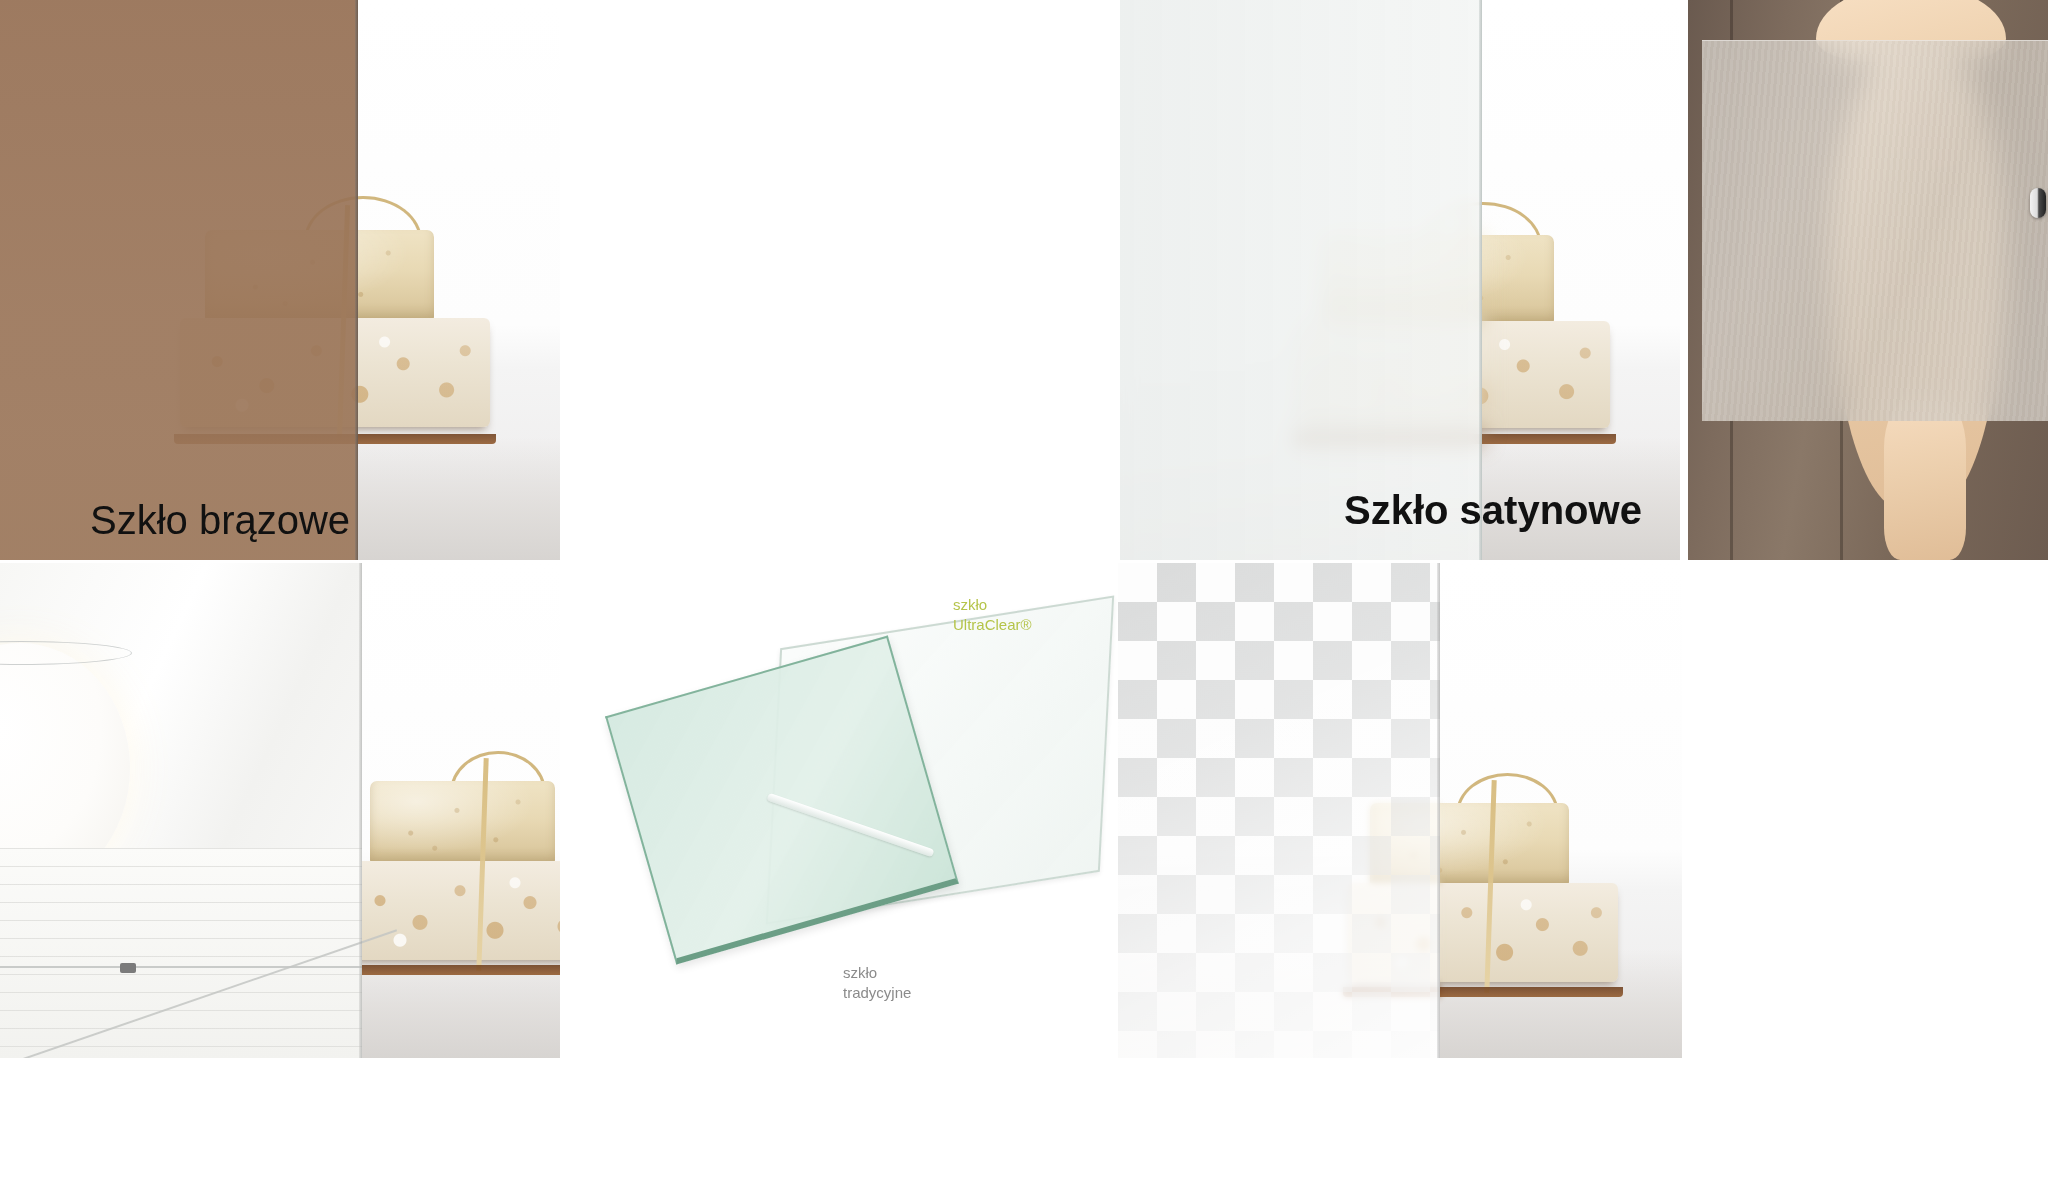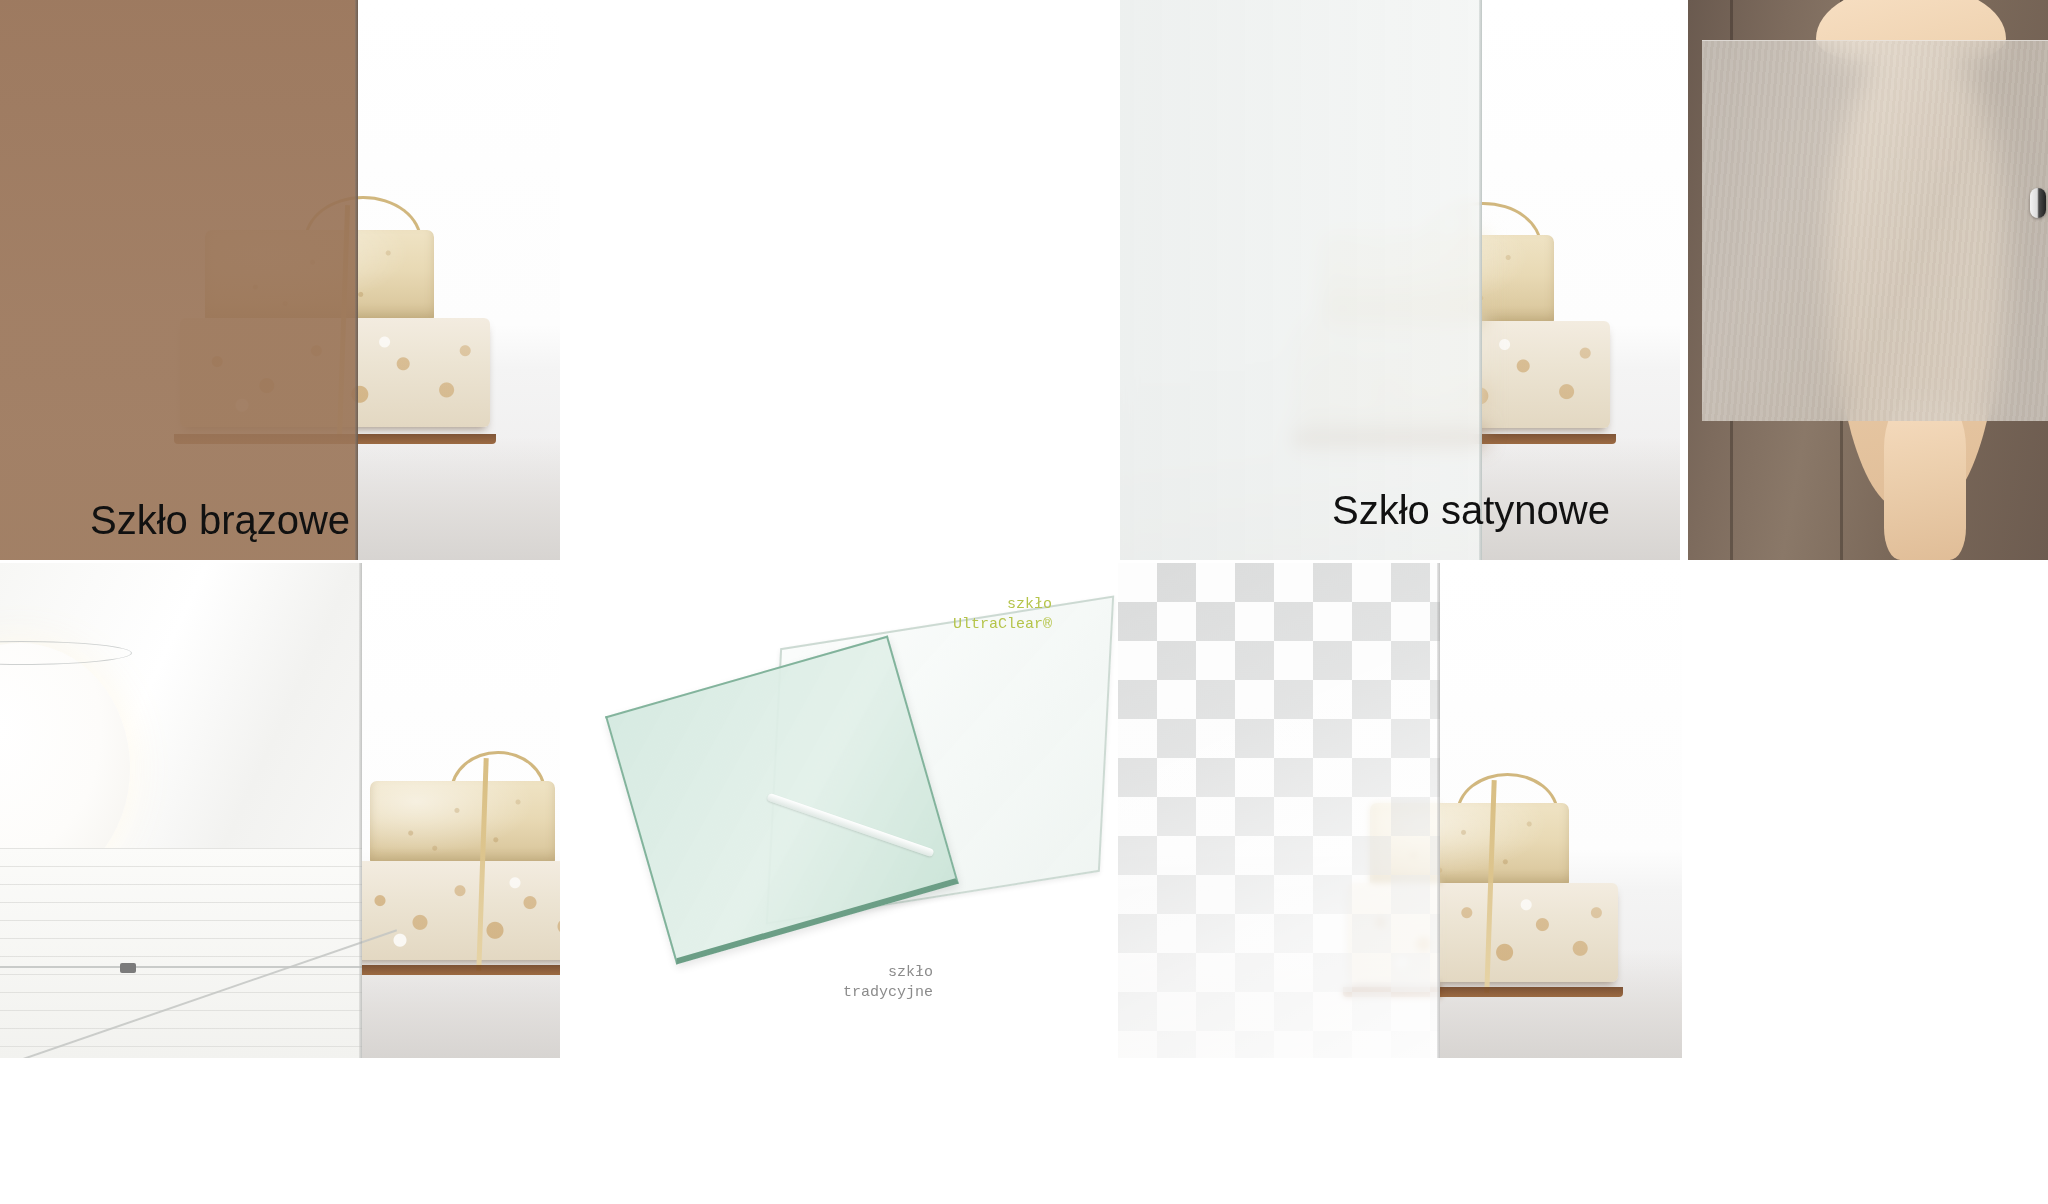--- a/index.html
+++ b/index.html
@@ -180,22 +180,21 @@
     line-height:1;
     white-space:nowrap;
     font-family:"Liberation Sans","DejaVu Sans",sans-serif;
   }
 
   .uc-label{
     position:absolute;
     font-size:15px;
     line-height:1.35;
     white-space:pre-line;
-    font-family:Liberation Mono, monospace;
-    text-align:right;
+    font-family:Liberation Sans, sans-serif;
   }
   .uc-label-green{color:#b5c44a;}
   .uc-label-grey{color:#8b8b8b;}
 </style>
 </head>
 <body>
 
 <div class="stage">
 
   <div class="tile" style="left:0;top:0;width:560px;height:560px;">
@@ -231,21 +230,21 @@
         <div class="soap" style="left:180px;top:235px;width:310px;height:205px;">
           <div class="bar-top"></div>
           <div class="bar-bot"></div>
           <div class="baseline"></div>
         </div>
       </div>
       <div class="pane pane-satin" style="width:362px;">
         <div class="edge" style="background:linear-gradient(to right,rgba(170,180,178,.3),rgba(140,152,150,.5));"></div>
       </div>
     </div>
-    <div class="caption" style="left:212px;top:490px;">Szkło satynowe</div>
+    <div class="caption" style="left:224px;top:490px;font-weight:bold;">Szkło satynowe</div>
   </div>
 
   <div class="tile" style="left:1688px;top:0;width:360px;height:560px;">
     <div class="photo">
       <div class="shower-wall"></div>
       <div class="wall-seam" style="left:42px;"></div>
       <div class="wall-seam" style="left:152px;"></div>
       <div class="shoulder" style="left:128px;top:-16px;width:190px;height:78px;"></div>
       <div class="body-fig" style="left:142px;top:40px;width:175px;height:470px;"></div>
       <div class="body-fig" style="left:196px;top:400px;width:82px;height:160px;border-radius:30% 30% 20% 20%;"></div>

